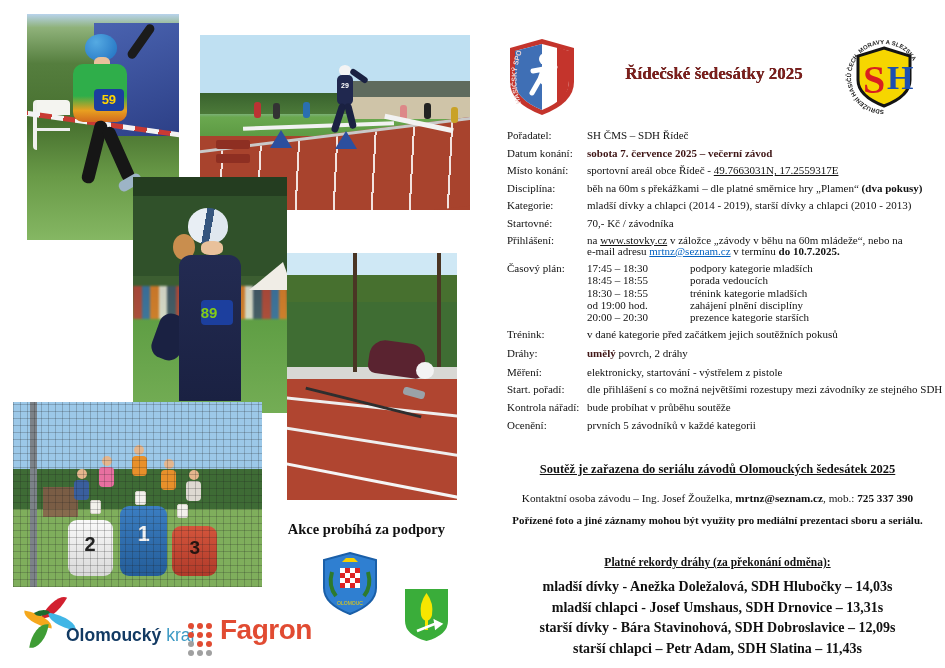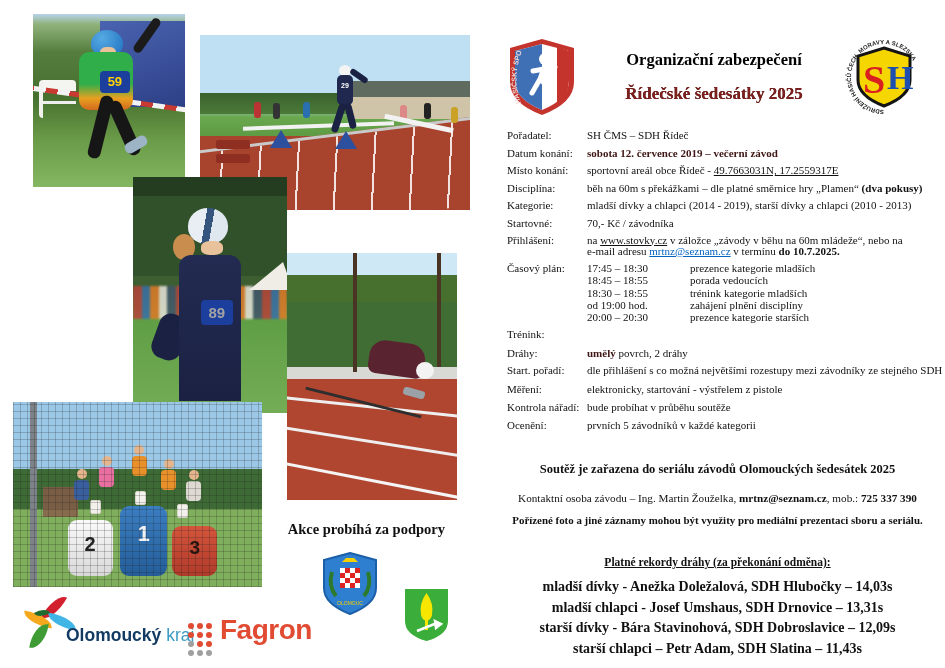--- a/index.html
+++ b/index.html
@@ -3,21 +3,21 @@
 <meta charset="utf-8">
 <style>
   *{box-sizing:border-box;margin:0;padding:0}
   html,body{width:945px;height:668px;background:#fff;overflow:hidden}
   body{font-family:"Liberation Serif","DejaVu Serif",serif;color:#111}
   .abs{position:absolute}
   .page{position:absolute;left:0;top:0;width:945px;height:668px;background:#fff}
 
   
   .photo{position:absolute;overflow:hidden}
-  .p1{left:33px;top:14px;width:152px;height:173px;z-index:2;
+  .p1{left:27px;top:14px;width:152px;height:226px;z-index:2;
       background:linear-gradient(180deg,#b8d3ec 0,#8fb27a 6%,#557e3e 22%,#47702f 48%,#699a47 72%,#85b763 100%)}
   .p1-panel{position:absolute;left:44%;top:4%;width:58%;height:50%;background:linear-gradient(160deg,#4a63b0,#2c3f86)}
   .p1-chair{position:absolute;left:4%;top:38%;width:24%;height:22%;background:
       linear-gradient(180deg,#f4f4f0 0 30%,transparent 30% 55%,#eee 55% 62%,transparent 62%);border-left:4px solid #f1f1ee;border-radius:4px}
   .p1-tape{position:absolute;left:-8%;top:48%;width:120%;height:5px;transform:rotate(8deg);
       background:repeating-linear-gradient(90deg,#c93a33 0 12px,#f3f3f3 12px 24px)}
   .p1-helm{position:absolute;left:38%;top:9%;width:32px;height:27px;border-radius:50% 50% 46% 46%;
       background:radial-gradient(circle at 35% 30%,#55aae2,#1f6fc0)}
   .p1-face{position:absolute;left:44%;top:19%;width:16px;height:12px;border-radius:40%;background:#e9c19b}
   .p1-torso{position:absolute;left:30%;top:22%;width:54px;height:58px;border-radius:10px;
@@ -55,21 +55,21 @@
   .p3-crowd{position:absolute;left:0;top:46%;width:100%;height:14%;opacity:.85;filter:blur(1px);
       background:repeating-linear-gradient(90deg,#b8433a 0 9px,#3a70a8 9px 17px,#e07b28 17px 26px,#e8e4da 26px 34px,#41556b 34px 43px)}
   .p3-tent{position:absolute;right:-4%;top:36%;width:0;height:0;border-left:34px solid transparent;border-right:10px solid transparent;border-bottom:28px solid #f0ede6}
   .p3-hair{position:absolute;left:26%;top:24%;width:22px;height:26px;border-radius:50%;background:#c98e4e}
   .p3-helm{position:absolute;left:36%;top:13%;width:40px;height:36px;border-radius:50% 50% 46% 46%;
       background:linear-gradient(100deg,#e8eef4 0 42%,#35557e 42% 58%,#dfe7ef 58%)}
   .p3-face{position:absolute;left:44%;top:27%;width:22px;height:14px;border-radius:40%;background:#e9c19b}
   .p3-torso{position:absolute;left:30%;top:33%;width:62px;height:62%;border-radius:12px 12px 0 0;
       background:linear-gradient(180deg,#232b52,#1a2142)}
   .p3-bib{position:absolute;left:44%;top:52%;width:32px;height:25px;background:#1c3f9e;border-radius:4px;
-      color:#a3a3a3;font:bold 15px/25px "Liberation Sans",sans-serif;text-align:center}
+      color:#84cc16;font:bold 15px/25px "Liberation Sans",sans-serif;}
   .p3-arm{position:absolute;left:14%;top:58%;width:30px;height:46px;border-radius:12px;background:#1a2142;transform:rotate(20deg)}
 
   .p4{left:287px;top:253px;width:170px;height:247px;z-index:2;
       background:linear-gradient(180deg,#cfe8f5 0 9%,#47702f 9% 20%,#3f6d33 20% 46%,#d8d8d4 46% 51%,#b04530 51%)}
   .p4-post1{position:absolute;left:39%;top:0;width:4px;height:48%;background:#4a3524}
   .p4-post2{position:absolute;left:88%;top:0;width:4px;height:46%;background:#4a3524}
   .p4-line1{position:absolute;left:-5%;top:62%;width:115%;height:3px;background:#eee;transform:rotate(6deg)}
   .p4-line2{position:absolute;left:-5%;top:76%;width:115%;height:3px;background:#eee;transform:rotate(9deg)}
   .p4-line3{position:absolute;left:-5%;top:92%;width:115%;height:3px;background:#f5f5f5;transform:rotate(11deg)}
   .p4-body{position:absolute;left:48%;top:36%;width:56px;height:34px;border-radius:16px 16px 8px 8px;background:#5a2330;transform:rotate(8deg)}
@@ -110,21 +110,21 @@
   .maroon{color:#3f1616;font-weight:bold}
   .u{text-decoration:underline}
   .lnk-b{color:#0563c1;text-decoration:underline;cursor:pointer}
   .lnk-k{color:#111;text-decoration:underline;cursor:pointer}
   .two-line{line-height:11.5px}
   .sched .srow{display:flex;line-height:12.2px}
   .sched .time{width:103px}
 
   
   .bsec{position:absolute;left:495px;width:445px;text-align:center}
-  .serial{top:462px;font-weight:bold;font-size:12.5px;}
+  .serial{top:462px;font-weight:bold;font-size:12.5px;text-decoration:underline}
   .contact{top:492px;font-size:11.2px}
   .media{top:514px;font-size:10.9px;font-weight:bold;white-space:nowrap}
   .rechead{top:556px;font-size:11.5px;font-weight:bold;text-decoration:underline}
   .recs{top:577px;font-size:14px;font-weight:bold;line-height:20.5px}
 
   
   .akce{position:absolute;left:283px;top:521px;width:162px;text-align:right;font-weight:bold;font-size:14.5px;white-space:nowrap}
   .kraj{left:25px;top:599px;width:150px;height:56px}
   .kraj-txt{position:absolute;left:41px;top:26px;font-family:"Liberation Sans",sans-serif;font-size:17.5px;white-space:nowrap}
   .kraj-txt .n1{font-weight:bold;color:#123a63}
@@ -246,21 +246,20 @@
     <path d="M52 10 L64 14 V44 Q64 58 52 66 Z" fill="#c4342c"></path>
     <circle cx="40" cy="22" r="6" fill="#fff"></circle>
     <path d="M40 28 L35 42 L27 56 M35 42 L46 53 M28 34 L50 30" stroke="#fff" stroke-width="5" fill="none" stroke-linecap="round"></path>
     <path id="hscurve" d="M16 66 Q6 40 18 12" fill="none"></path>
     <text font-family="Liberation Sans, sans-serif" font-size="7" fill="#f3d9d7" font-weight="bold">
       <textPath href="#hscurve">HASIČSKÝ SPORT</textPath>
     </text>
   </svg>
 
   <div class="title-block">
-    <div class="title1">Organizační zabezpečení</div>
     <div class="title2">Řídečské šedesátky 2025</div>
   </div>
 
   <svg class="abs logo-sh" viewBox="0 0 82 82">
     <circle cx="41" cy="41" r="40" fill="#fff"></circle>
     <path id="shring" d="M41 74 A33 33 0 1 1 41.1 74" fill="none"></path>
     <text font-family="Liberation Sans, sans-serif" font-size="6" fill="#1a1a1a" font-weight="bold">
       <textPath href="#shring">SDRUŽENÍ HASIČŮ ČECH, MORAVY A SLEZSKA</textPath>
     </text>
     <path d="M41 12 L67 20 V44 Q67 60 41 70 Q15 60 15 44 V20 Z" fill="#f6d600" stroke="#141414" stroke-width="3"></path>
@@ -268,21 +267,21 @@
     <text x="20" y="57" font-family="Liberation Serif, serif" font-size="40" font-weight="bold" fill="#d91f1f">S</text>
   </svg>
 
   <div class="info">
     <div class="row">
       <span class="label">Pořadatel:</span>
       <span>SH ČMS – SDH Řídeč</span>
     </div>
     <div class="row">
       <span class="label">Datum konání:</span>
-      <span class="maroon">sobota 12. července 2019 – večerní závod</span>
+      <span class="maroon">sobota 7. července 2025 – večerní závod</span>
     </div>
     <div class="row">
       <span class="label">Místo konání:</span>
       <span><span>sportovní areál obce Řídeč - </span><span class="u">49.7663031N, 17.2559317E</span></span>
     </div>
     <div class="row">
       <span class="label">Disciplína:</span>
       <span><span>běh na 60m s překážkami – dle platné směrnice hry „Plamen“ </span><span class="b">(dva pokusy)</span></span>
     </div>
     <div class="row">
@@ -298,21 +297,21 @@
       <span>
         <span>na </span><span class="lnk-k">www.stovky.cz</span><span> v záložce „závody v běhu na 60m mládeže“, nebo na</span><br>
         <span>e-mail adresu </span><span class="lnk-b">mrtnz@seznam.cz</span><span> v termínu </span><span class="b">do 10.7.2025.</span>
       </span>
     </div>
     <div class="row mt4">
       <span class="label">Časový plán:</span>
       <span class="sched">
         <span class="srow">
             <span class="time">17:45 – 18:30</span>
-            <span>prezence kategorie mladších</span>
+            <span>podpory kategorie mladších</span>
           </span>
         <span class="srow">
             <span class="time">18:45 – 18:55</span>
             <span>porada vedoucích</span>
           </span>
         <span class="srow">
             <span class="time">18:30 – 18:55</span>
             <span>trénink kategorie mladších</span>
           </span>
         <span class="srow">
@@ -320,47 +319,48 @@
             <span>zahájení plnění disciplíny</span>
           </span>
         <span class="srow">
             <span class="time">20:00 – 20:30</span>
             <span>prezence kategorie starších</span>
           </span>
       </span>
     </div>
     <div class="row mt4">
       <span class="label">Trénink:</span>
+      <span>v dané kategorie před začátkem jejich soutěžních pokusů</span>
     </div>
     <div class="row mt6">
       <span class="label">Dráhy:</span>
       <span><span class="maroon">umělý</span><span> povrch, 2 dráhy</span></span>
     </div>
-    <div class="row">
-      <span class="label">Start. pořadí:</span>
-      <span>dle přihlášení s co možná největšími rozestupy mezi závodníky ze stejného SDH</span>
-    </div>
     <div class="row mt6">
       <span class="label">Měření:</span>
       <span>elektronicky, startování - výstřelem z pistole</span>
     </div>
     <div class="row">
+      <span class="label">Start. pořadí:</span>
+      <span>dle přihlášení s co možná největšími rozestupy mezi závodníky ze stejného SDH</span>
+    </div>
+    <div class="row">
       <span class="label">Kontrola nářadí:</span>
       <span>bude probíhat v průběhu soutěže</span>
     </div>
     <div class="row">
       <span class="label">Ocenění:</span>
       <span>prvních 5 závodníků v každé kategorii</span>
     </div>
   </div>
 
   <div class="bsec serial">Soutěž je zařazena do seriálu závodů Olomouckých šedesátek 2025</div>
 
   <div class="bsec contact">
-    <span>Kontaktní osoba závodu – Ing. Martin Žouželka, </span><span class="b">mrtnz@seznam.cz</span><span>, mob.: </span><span class="b">725 337 390</span>
+    <span>Kontaktní osoba závodu – Ing. Josef Žouželka, </span><span class="b">mrtnz@seznam.cz</span><span>, mob.: </span><span class="b">725 337 390</span>
   </div>
 
   <div class="bsec media">Pořízené foto a jiné záznamy mohou být využity pro mediální prezentaci sboru a seriálu.</div>
 
   <div class="bsec rechead">Platné rekordy dráhy (za překonání odměna):</div>
   <div class="bsec recs">
     <div>mladší dívky - Anežka Doležalová, SDH Hlubočky – 14,03s</div>
     <div>mladší chlapci - Josef Umshaus, SDH Drnovice – 13,31s</div>
     <div>starší dívky - Bára Stavinohová, SDH Dobroslavice – 12,09s</div>
     <div>starší chlapci – Petr Adam, SDH Slatina – 11,43s</div>

